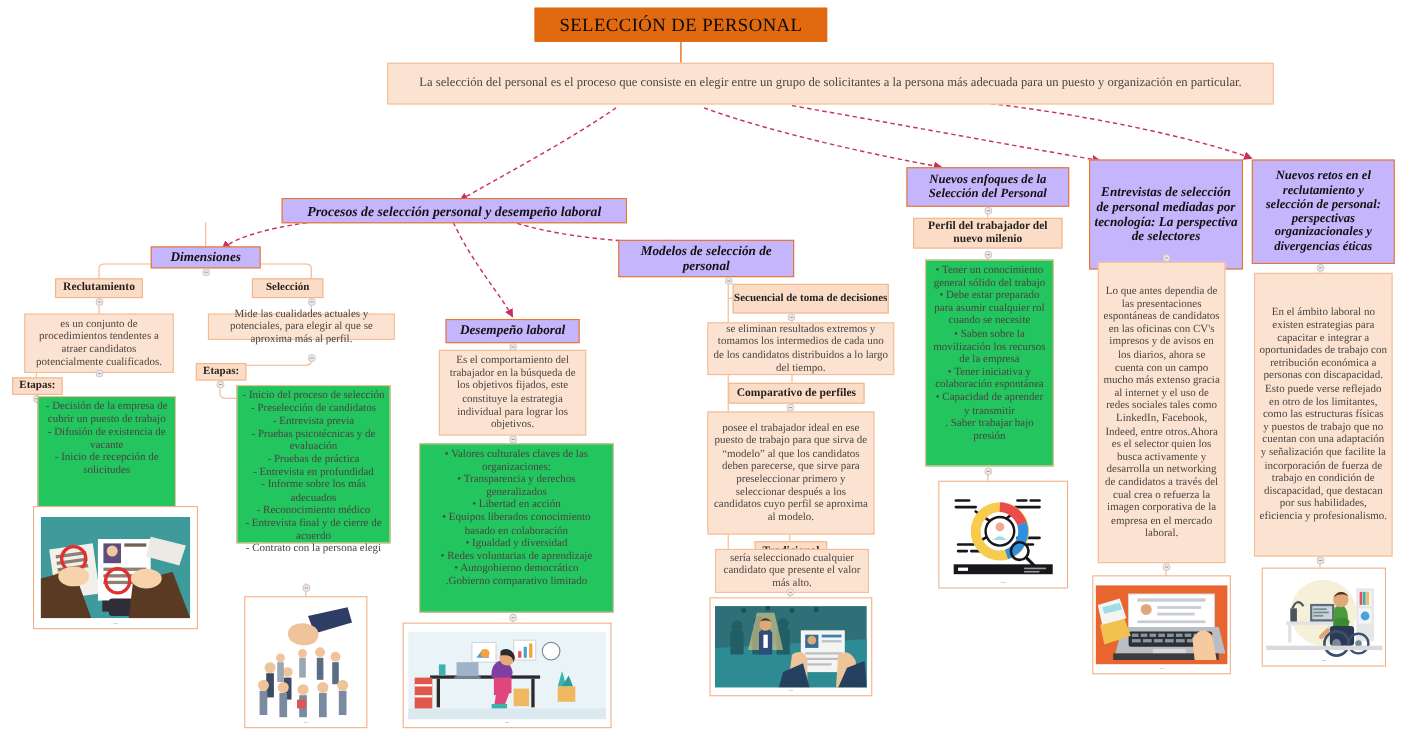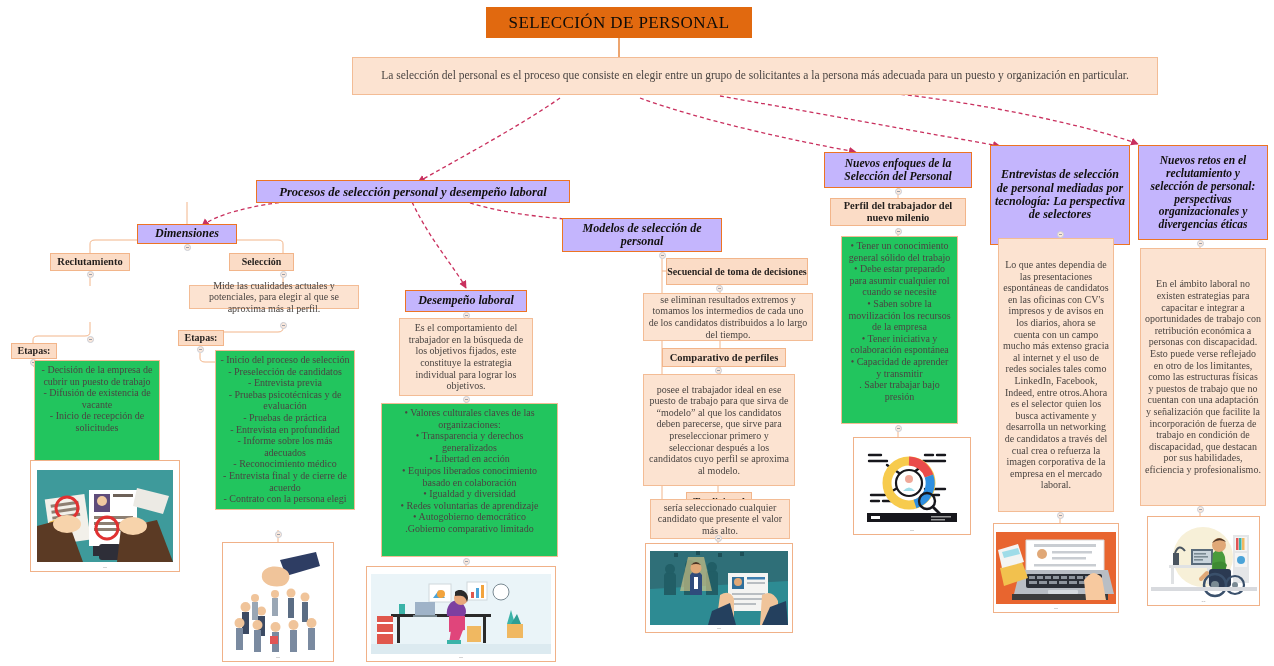--- a/index.html
+++ b/index.html
@@ -99,20 +99,21 @@
 
   <div class="node peach" style="left:352px;top:57px;width:806px;height:38px;font-size:11.5px;padding:3px 8px;">La selección del personal es el proceso que consiste en elegir entre un grupo de solicitantes a la persona más adecuada para un puesto y organización en particular.</div>
 
   <div class="node orange" style="left:256px;top:180px;width:314px;height:23px;font-size:12.5px;">Procesos de selección personal y desempeño laboral</div>
 
   <div class="node orange" style="left:137px;top:224px;width:100px;height:20px;font-size:12px;">Dimensiones</div>
   <div class="node-knob" style="left:184px;top:244px;"></div>
 
   <div class="node lbl" style="left:50px;top:253px;width:80px;height:18px;font-size:10.5px;">Reclutamiento</div>
   <div class="node-knob" style="left:87px;top:271px;"></div>
+  <div class="node peach" style="left:22px;top:285px;width:136px;height:54px;font-size:10px;padding:2px 4px;">es un conjunto de procedimientos tendentes a atraer candidatos potencialmente cualificados.</div>
   <div class="node-knob" style="left:87px;top:336px;"></div>
   <div class="node lbl" style="left:11px;top:343px;width:46px;height:16px;font-size:10px;">Etapas:</div>
   <div class="node-knob" style="left:30px;top:359px;"></div>
   <div class="node peachl" style="left:34px;top:360px;width:126px;height:108px;font-size:10px;padding:3px 5px;white-space:pre-line;">- Decisión de la empresa de cubrir un puesto de trabajo
 - Difusión de existencia de vacante
 - Inicio de recepción de solicitudes</div>
   <div class="node imgbox" style="left:30px;top:460px;width:150px;height:112px;">
     <div class="inner">
       <svg width="136" height="92" viewBox="0 0 136 92">
         <rect x="0" y="0" width="136" height="92" fill="#3e9a9b"></rect>
@@ -146,21 +147,21 @@
     </div>
     <div class="cap">--</div>
   </div>
 
   <div class="node lbl" style="left:229px;top:253px;width:65px;height:18px;font-size:10px;">Selección</div>
   <div class="node-knob" style="left:280px;top:271px;"></div>
   <div class="node peach" style="left:189px;top:285px;width:170px;height:24px;font-size:10px;padding:2px 4px;">Mide las cualidades actuales y potenciales, para elegir al que se aproxima más al perfil.</div>
   <div class="node-knob" style="left:280px;top:322px;"></div>
   <div class="node lbl" style="left:178px;top:330px;width:46px;height:16px;font-size:10px;">Etapas:</div>
   <div class="node-knob" style="left:197px;top:346px;"></div>
-  <div class="node peachl" style="left:215px;top:350px;width:140px;height:160px;font-size:10px;padding:3px 0;white-space:pre-line;">- Inicio del proceso de selección
+  <div class="node peachl" style="left:215px;top:350px;width:140px;height:144px;font-size:10px;padding:3px 0;white-space:pre-line;">- Inicio del proceso de selección
 - Preselección de candidatos
 - Entrevista previa
 - Pruebas psicotécnicas y de evaluación
 - Pruebas de práctica
 - Entrevista en profundidad
 - Informe sobre los más adecuados
 - Reconocimiento médico
 - Entrevista final y de cierre de acuerdo
 - Contrato con la persona elegi</div>
   <div class="node-knob" style="left:275px;top:531px;"></div>

